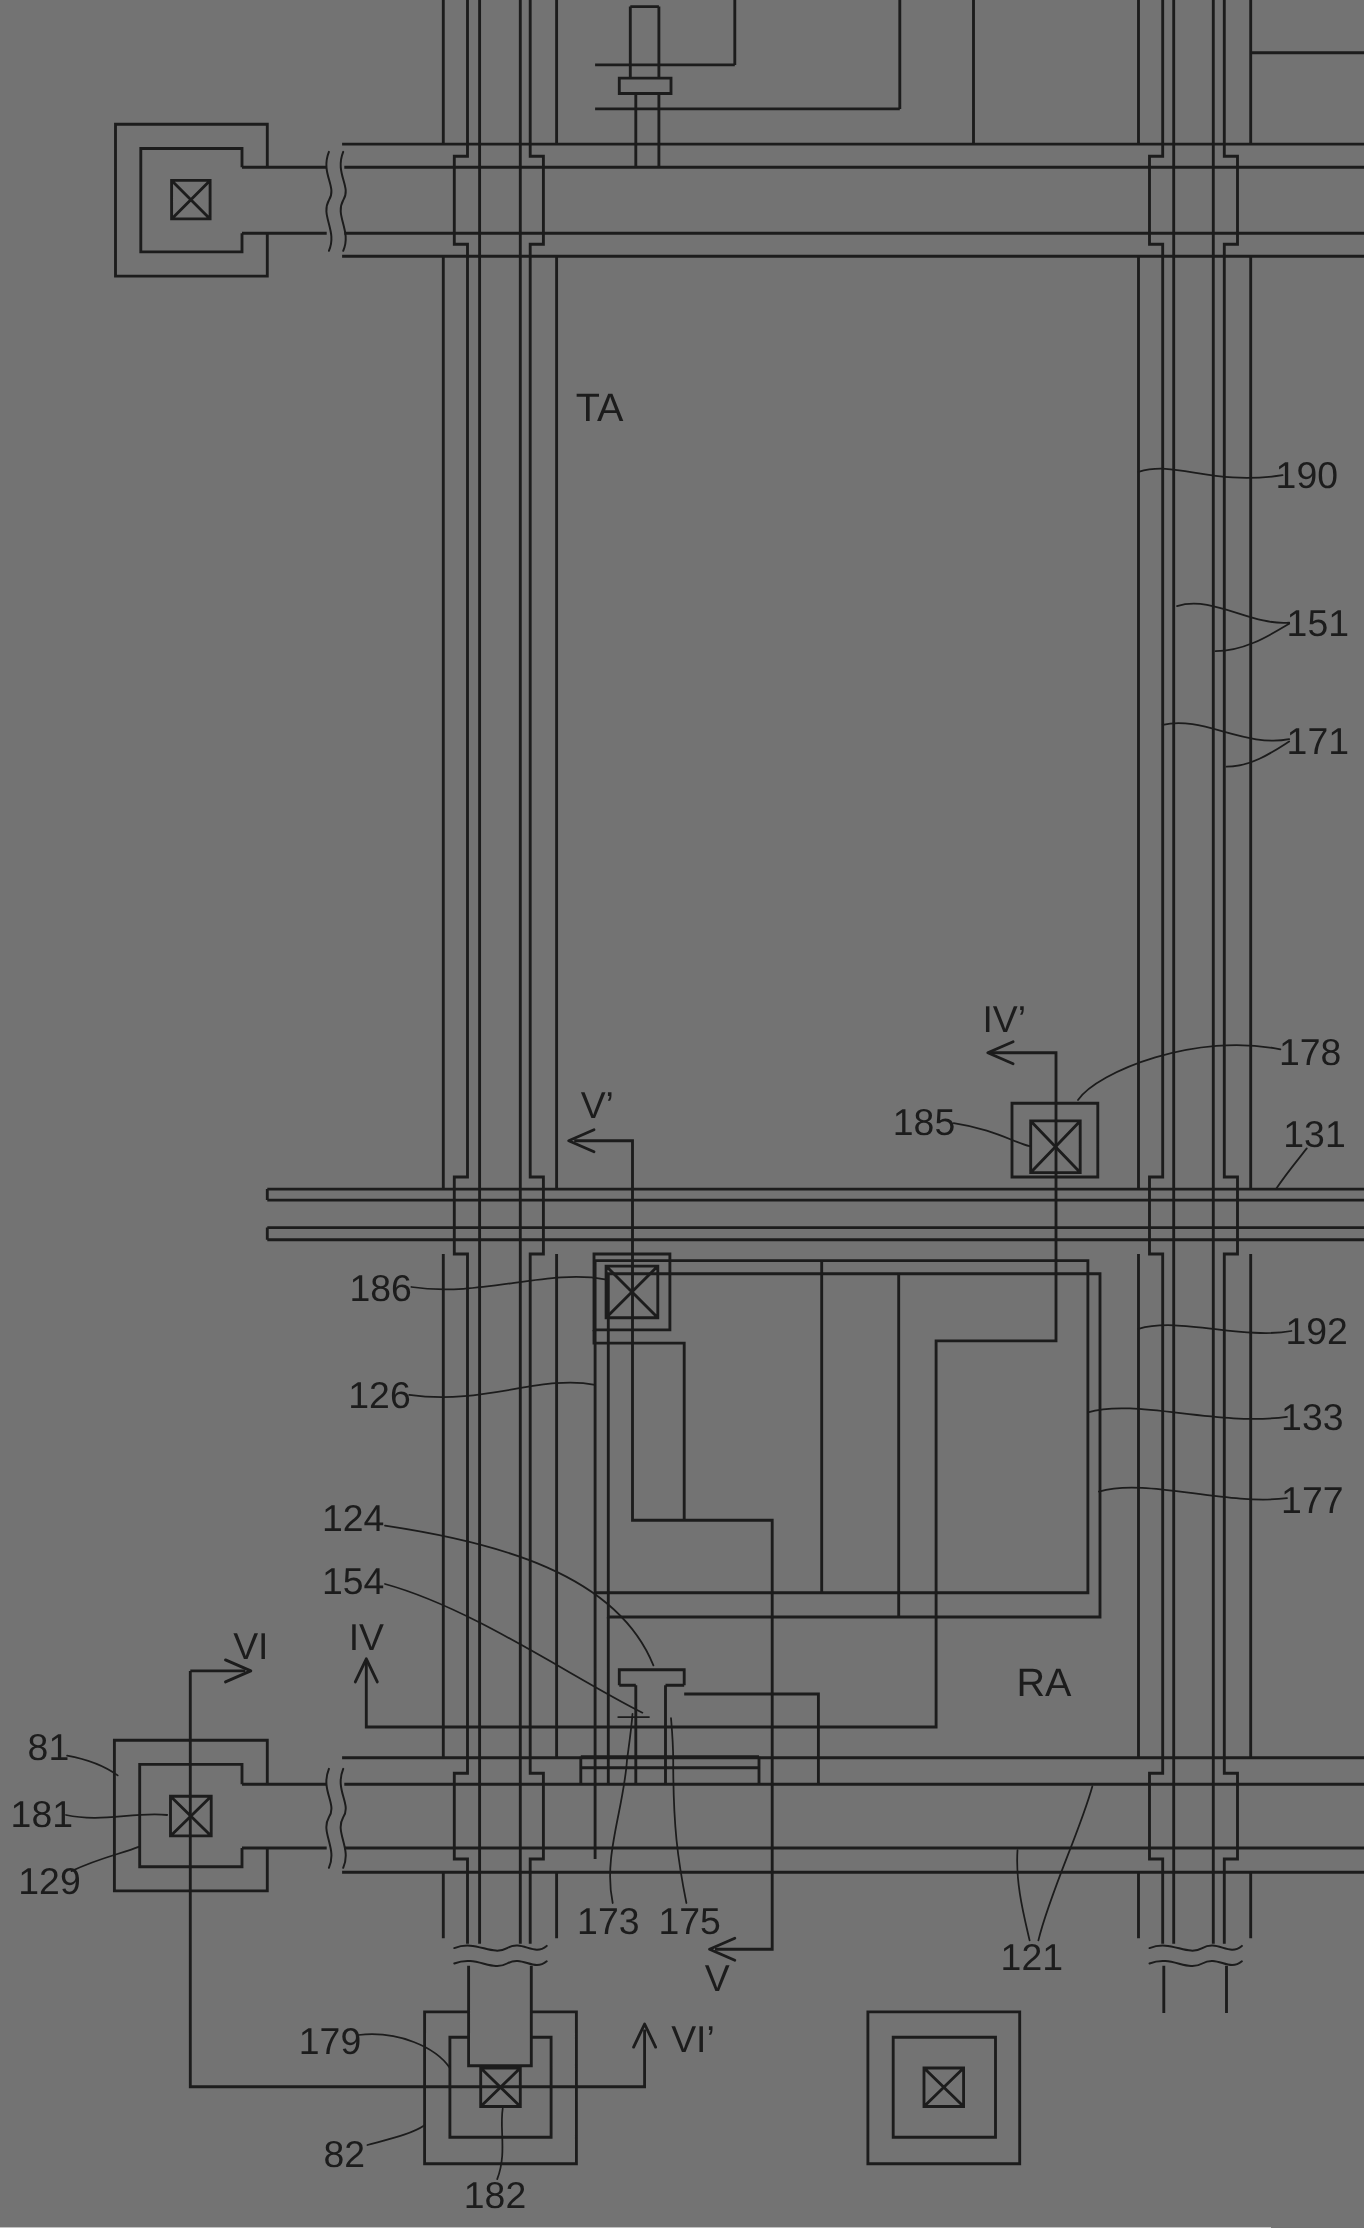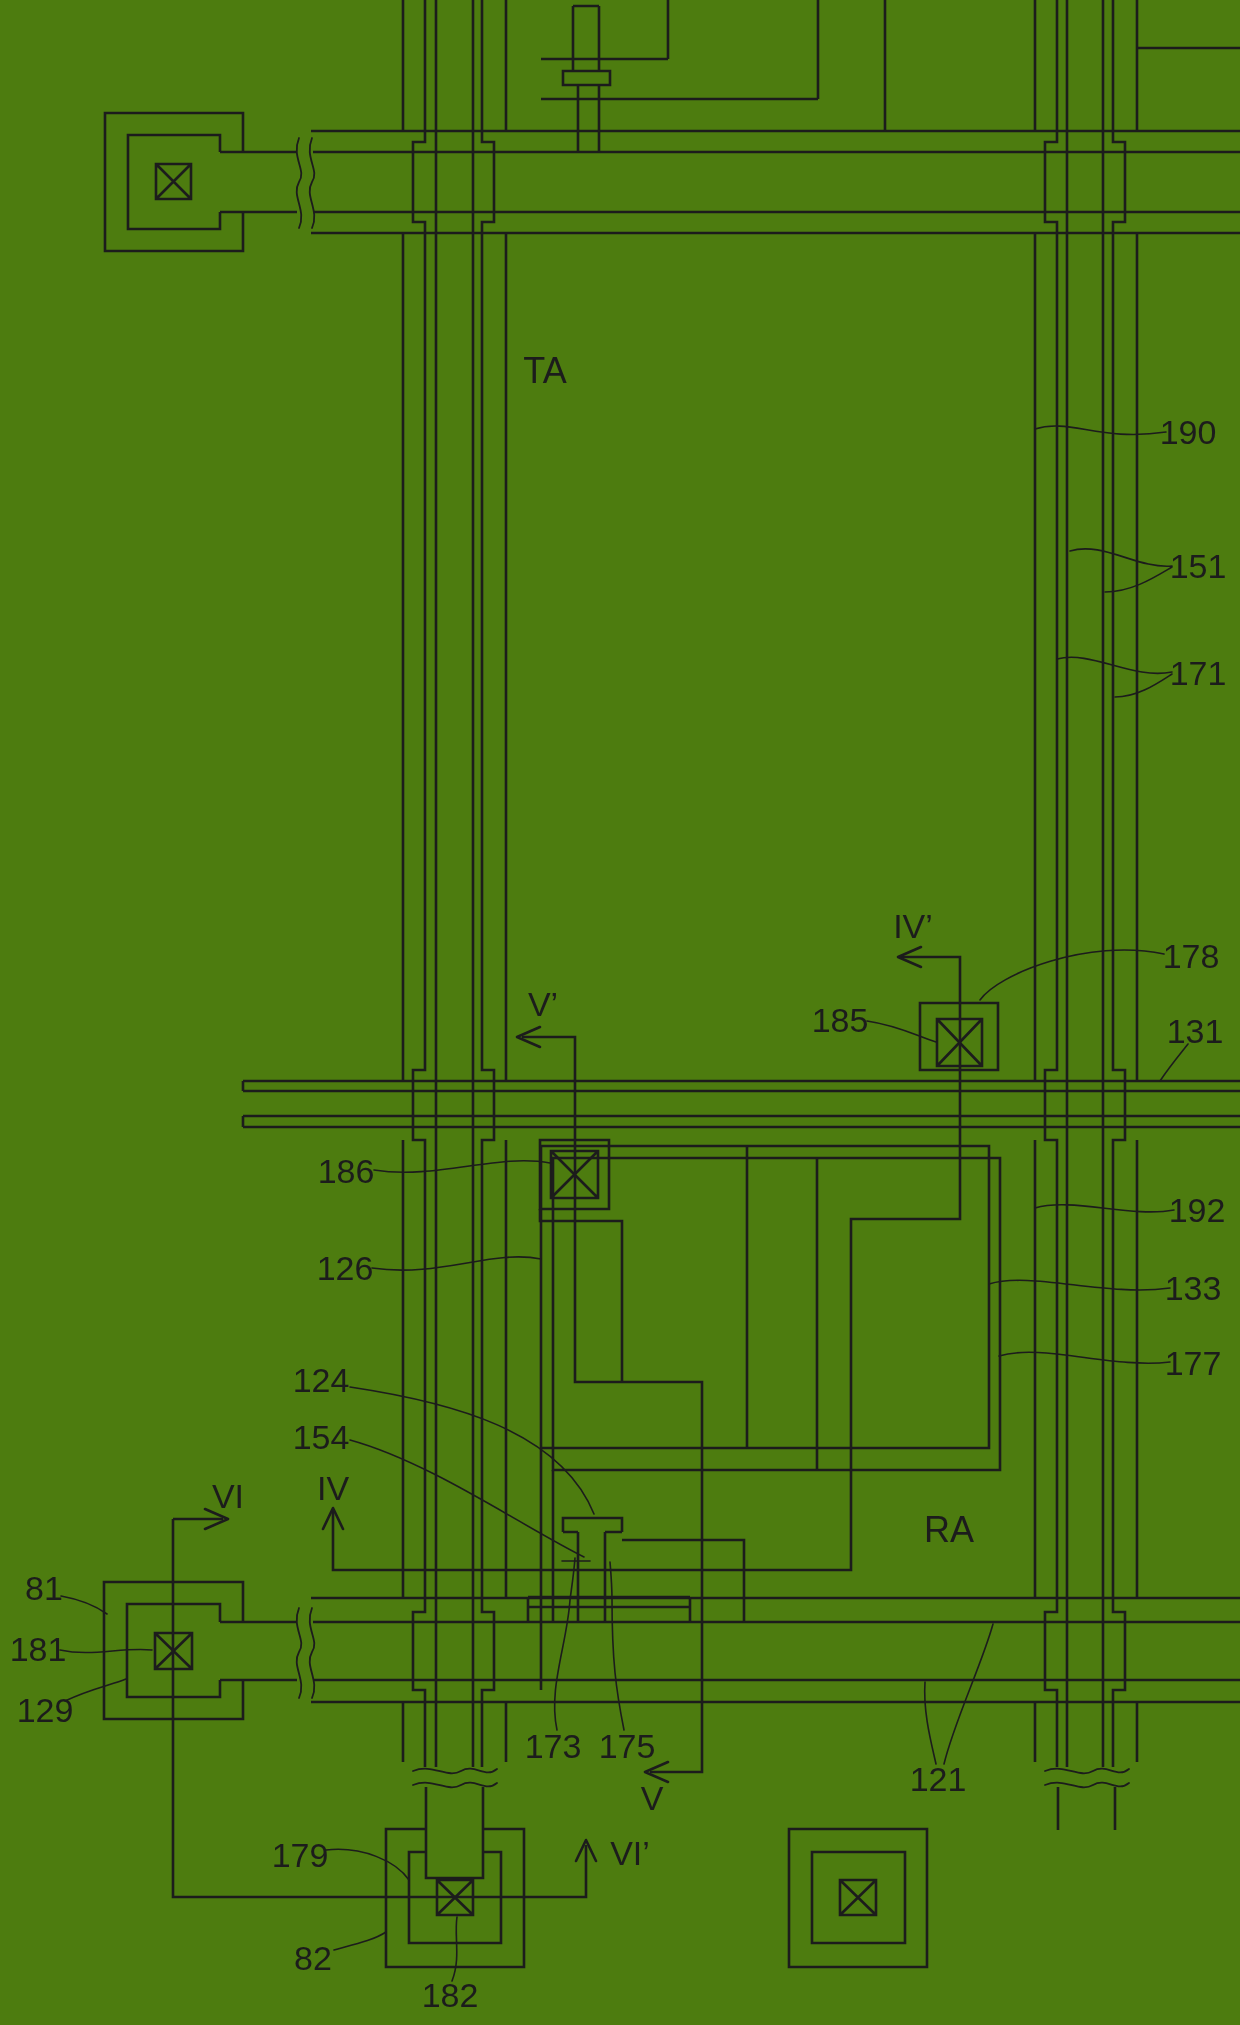--- a/index.html
+++ b/index.html
@@ -1,17 +1,17 @@
 <!DOCTYPE html>
 <html><head>
 <meta charset="utf-8">
 <style>
   html,body{margin:0;padding:0;background:#ffffff;}
   body{width:1240px;height:2025px;font-family:"Liberation Sans",sans-serif;}
-  .fig-wrap{width:1240px;height:2025px;position:relative;background:#4d7c0f;overflow:hidden;}
+  .fig-wrap{width:1240px;height:2025px;position:relative;background:#737373;overflow:hidden;}
   svg{display:block;}
   .struct{stroke:#1c1c1c;stroke-width:2.6;fill:none;stroke-linecap:butt;stroke-linejoin:miter;}
   .thin{stroke:#1c1c1c;stroke-width:1.6;fill:none;stroke-linecap:round;}
   .squig{stroke:#1c1c1c;stroke-width:1.8;fill:none;stroke-linecap:round;}
   .sect{stroke:#1c1c1c;stroke-width:2.6;fill:none;stroke-linecap:butt;}
   .barb{stroke:#1c1c1c;stroke-width:2.6;fill:none;stroke-linecap:round;stroke-linejoin:round;}
   text{fill:#1c1c1c;font-family:"Liberation Sans",sans-serif;font-size:34px;}
   text.region{font-size:36px;}
 </style>
 </head>

